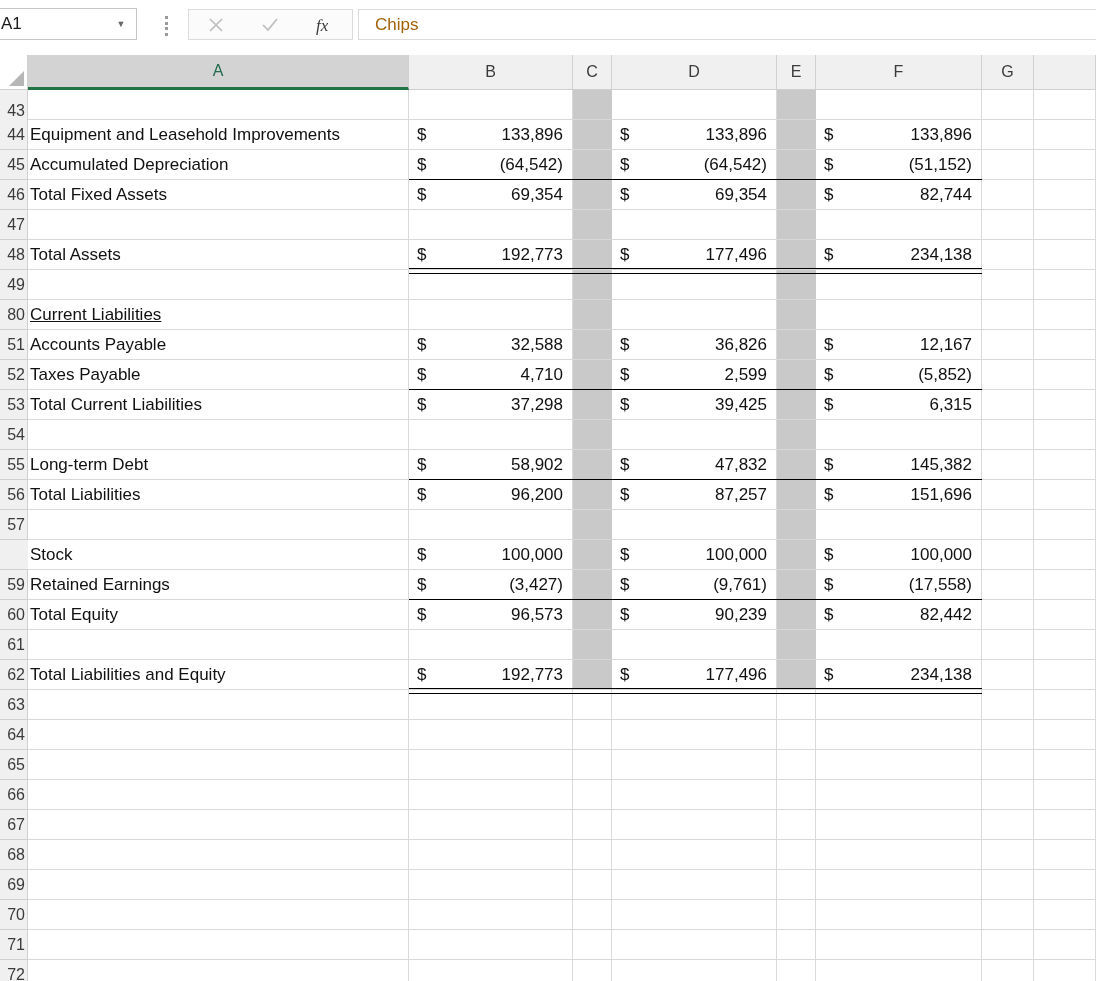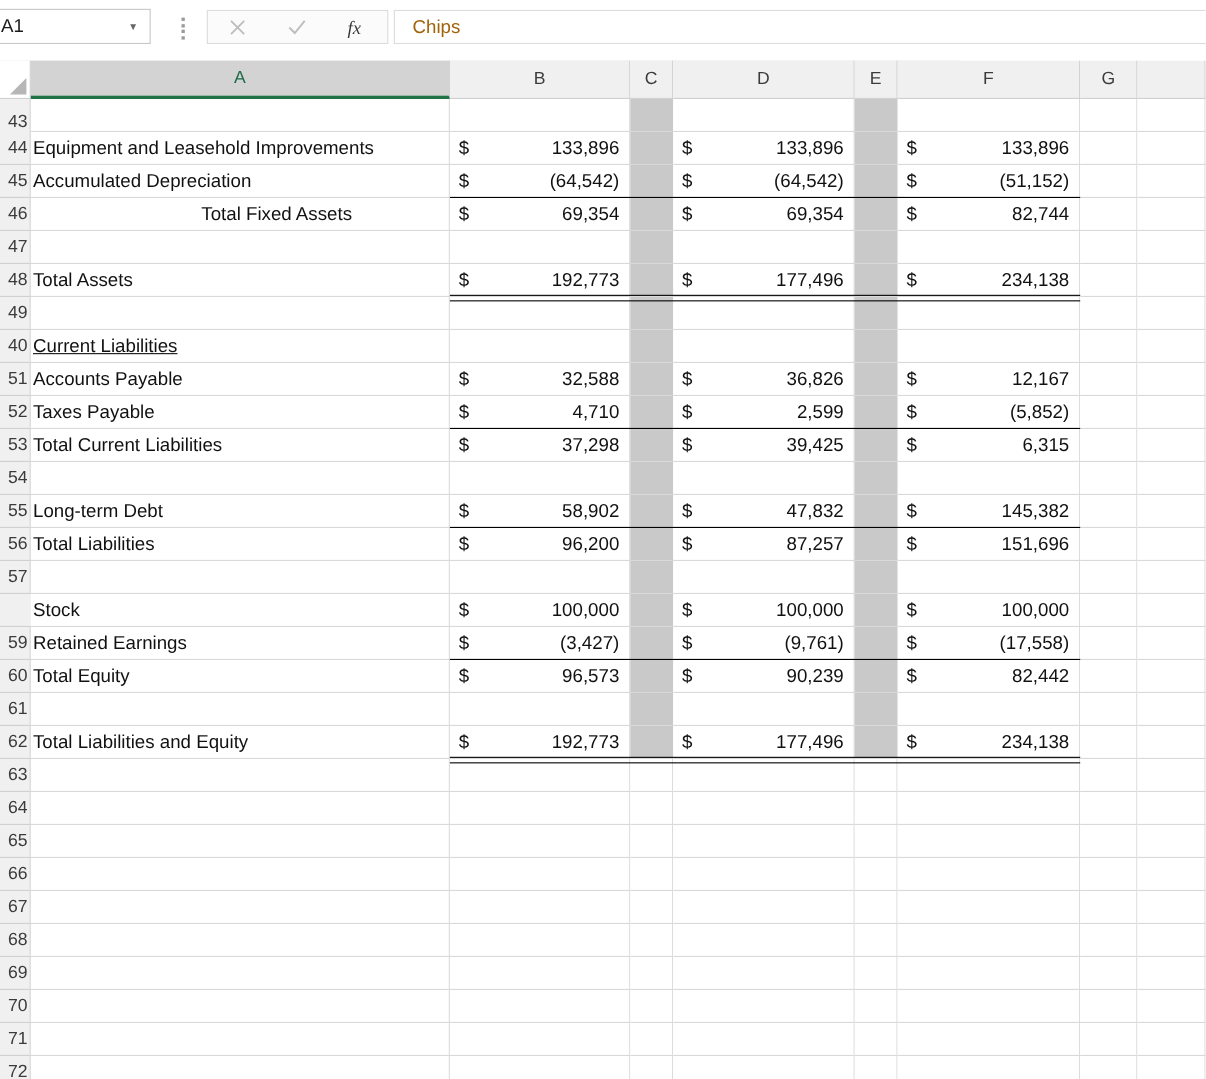--- a/index.html
+++ b/index.html
@@ -256,21 +256,21 @@
       <div class="colhead" style="left: 1034px; width: 62px;"></div>
     </div>
   <div id="row-headers">
       <div class="rowhead" style="top: 35px; height: 42px;">43</div>
       <div class="rowhead" style="top: 65px; height: 30px;">44</div>
       <div class="rowhead" style="top: 95px; height: 30px;">45</div>
       <div class="rowhead" style="top: 125px; height: 30px;">46</div>
       <div class="rowhead" style="top: 155px; height: 30px;">47</div>
       <div class="rowhead" style="top: 185px; height: 30px;">48</div>
       <div class="rowhead" style="top: 215px; height: 30px;">49</div>
-      <div class="rowhead" style="top: 245px; height: 30px;">40</div>
+      <div class="rowhead" style="top: 245px; height: 30px;">80</div>
       <div class="rowhead" style="top: 275px; height: 30px;">51</div>
       <div class="rowhead" style="top: 305px; height: 30px;">52</div>
       <div class="rowhead" style="top: 335px; height: 30px;">53</div>
       <div class="rowhead" style="top: 365px; height: 30px;">54</div>
       <div class="rowhead" style="top: 395px; height: 30px;">55</div>
       <div class="rowhead" style="top: 425px; height: 30px;">56</div>
       <div class="rowhead" style="top: 455px; height: 30px;">57</div>
       <div class="rowhead" style="top: 485px; height: 30px; padding-left: 48px;">58</div>
       <div class="rowhead" style="top: 515px; height: 30px;">59</div>
       <div class="rowhead" style="top: 545px; height: 30px;">60</div>
@@ -553,21 +553,21 @@
         <span class="val">(64,542)</span>
       </div>
       <div class="num-cell" style="left: 612px; top: 95px; width: 165px; height: 30px;">
         <span class="cur">$</span>
         <span class="val">(64,542)</span>
       </div>
       <div class="num-cell" style="left: 816px; top: 95px; width: 166px; height: 30px;">
         <span class="cur">$</span>
         <span class="val">(51,152)</span>
       </div>
-      <div class="label-cell" style="left: 28px; top: 125px; width: 445px; height: 30px; justify-content: center;">
+      <div class="label-cell" style="left: 28px; top: 125px; width: 445px; height: 30px;">
         <span>Total Fixed Assets</span>
       </div>
       <div class="num-cell" style="left: 409px; top: 125px; width: 164px; height: 30px;">
         <span class="cur">$</span>
         <span class="val">69,354</span>
       </div>
       <div class="num-cell" style="left: 612px; top: 125px; width: 165px; height: 30px;">
         <span class="cur">$</span>
         <span class="val">69,354</span>
       </div>

